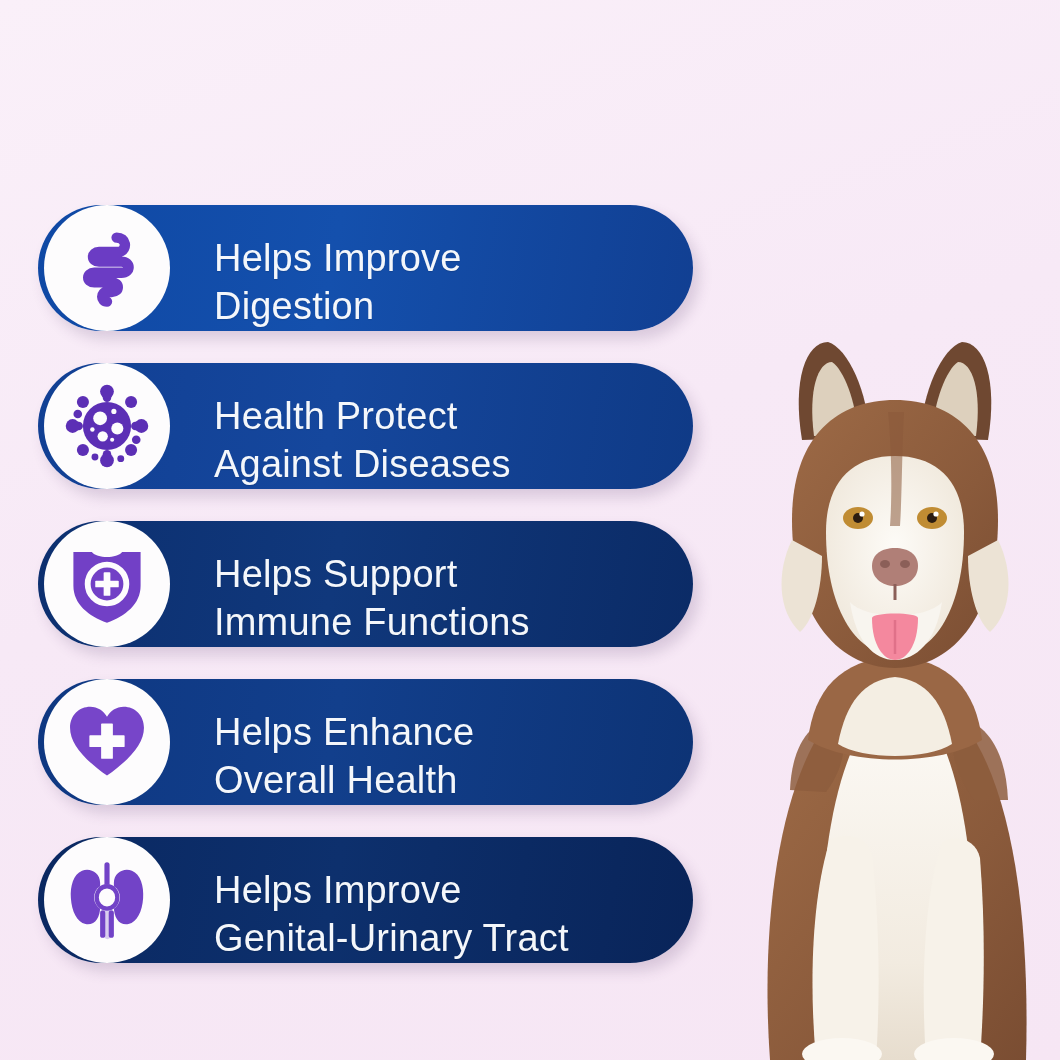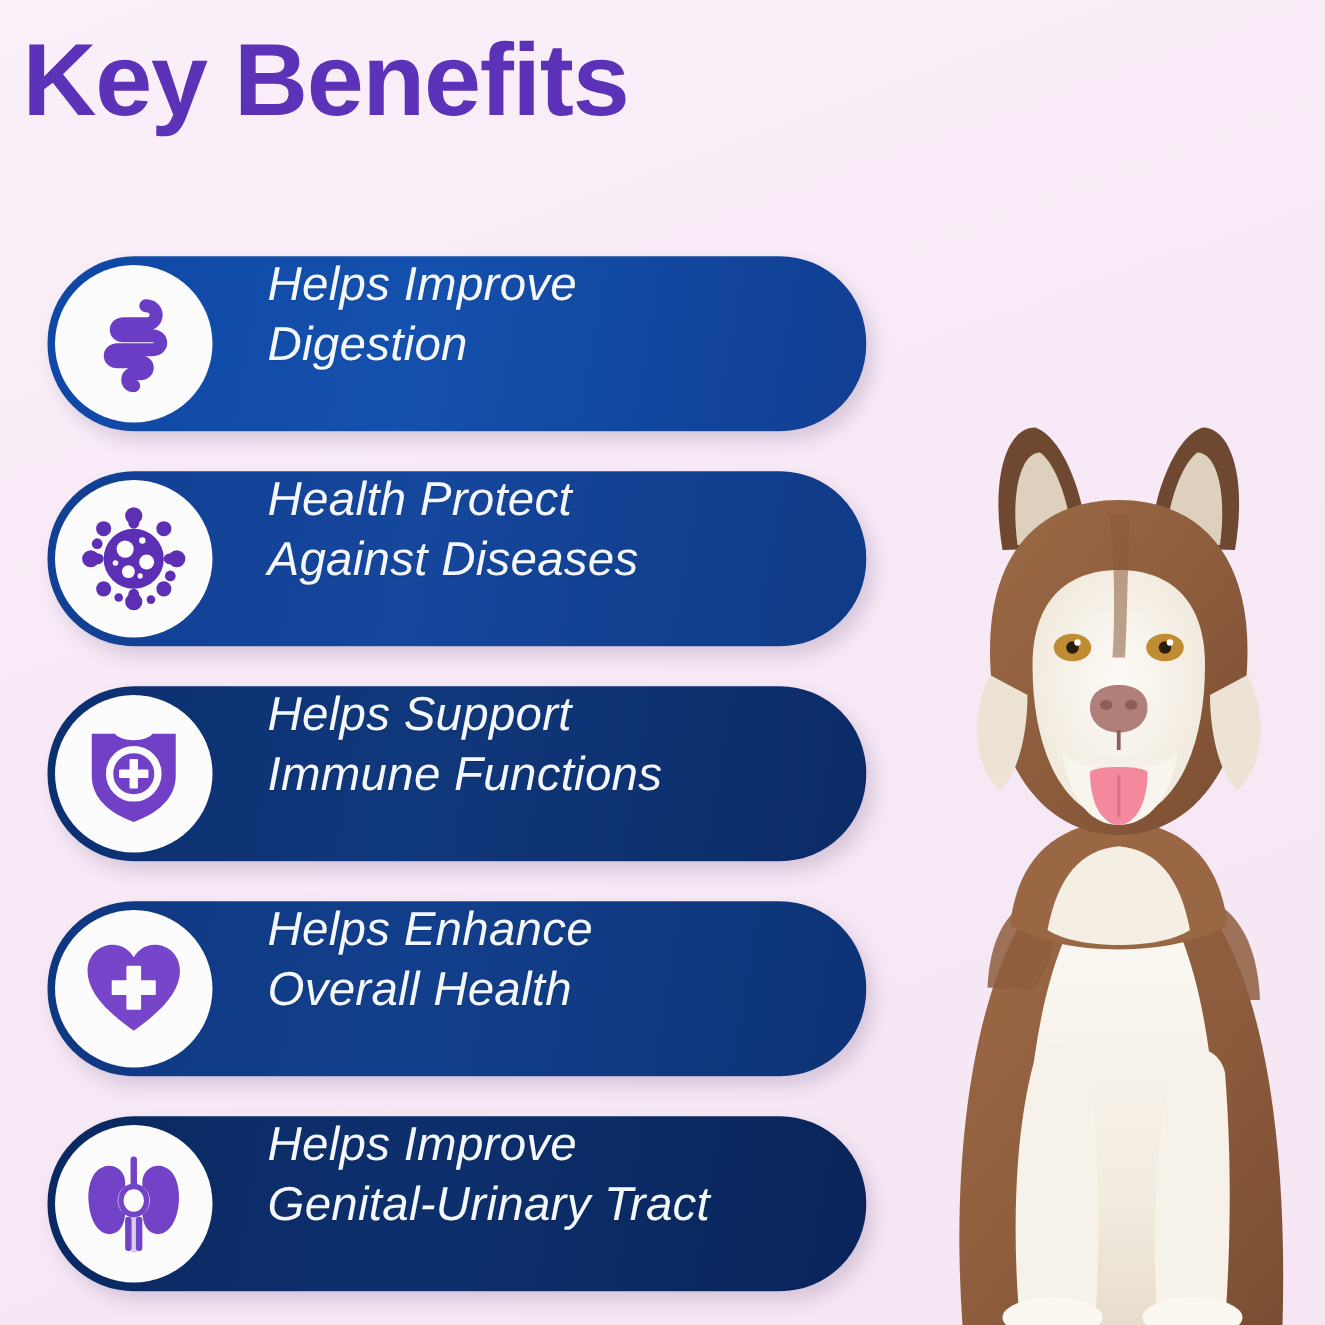--- a/index.html
+++ b/index.html
@@ -41,27 +41,26 @@
   .benefits {
     position: absolute;
     left: 38px;
     top: 205px;
     width: 700px;
   }
 
   .benefit-pill {
     position: relative;
     width: 655px;
-    height: 140px;
+    height: 126px;
     border-radius: 69px;
     margin-bottom: 32px;
     display: flex;
-    align-items: flex-start;
+    align-items: flex-end;
     box-shadow: 6px 8px 14px rgba(80, 50, 100, 0.18);
-    font-style: italic;
   }
 
   .benefit-pill:last-child { margin-bottom: 0; }
 
   .pill-1 { background: linear-gradient(100deg, #0f48a4 0%, #1450ad 45%, #113f92 100%); }
   .pill-2 { background: linear-gradient(100deg, #103f93 0%, #14489f 45%, #0f3madd 100%); background: linear-gradient(100deg, #103f93 0%, #14489f 45%, #0e3madd 100%); background: linear-gradient(100deg, #113f93 0%, #15479d 45%, #0f3a86 100%); }
   .pill-3 { background: linear-gradient(100deg, #0e3781 0%, #123f8c 45%, #0d3375 100%); }
   .pill-4 { background: linear-gradient(100deg, #0c2f6f 0%, #10387c 45%, #0b2b66 100%); }
   .pill-5 { background: linear-gradient(100deg, #0a2861 0%, #0d306d 45%, #092459 100%); }
 
@@ -102,21 +101,20 @@
     height: 740px;
     pointer-events: none;
   }
   .dog-wrap svg { display: block; width: 100%; height: 100%; }
 </style>
 </head>
 <body>
 
 <div class="page">
 
-  <h1 class="page-title">Key Benefits</h1>
 
   <div class="benefits">
 
     <div class="benefit-pill pill-1">
       <span class="icon-badge">
         <svg width="80" height="80" viewBox="0 0 100 100" aria-hidden="true">
           <path d="M62 12 C74 12 76 26 66 30 L40 30 C30 30 30 42 40 42 L68 42 C80 42 80 56 68 56 L34 56 C24 56 24 68 34 68 L56 68 C66 68 66 80 56 80 L50 80 C42 80 42 92 50 92" fill="none" stroke="#6b3cc4" stroke-width="13" stroke-linecap="round" stroke-linejoin="round"></path>
         </svg>
       </span>
       <div class="pill-label">Helps Improve

